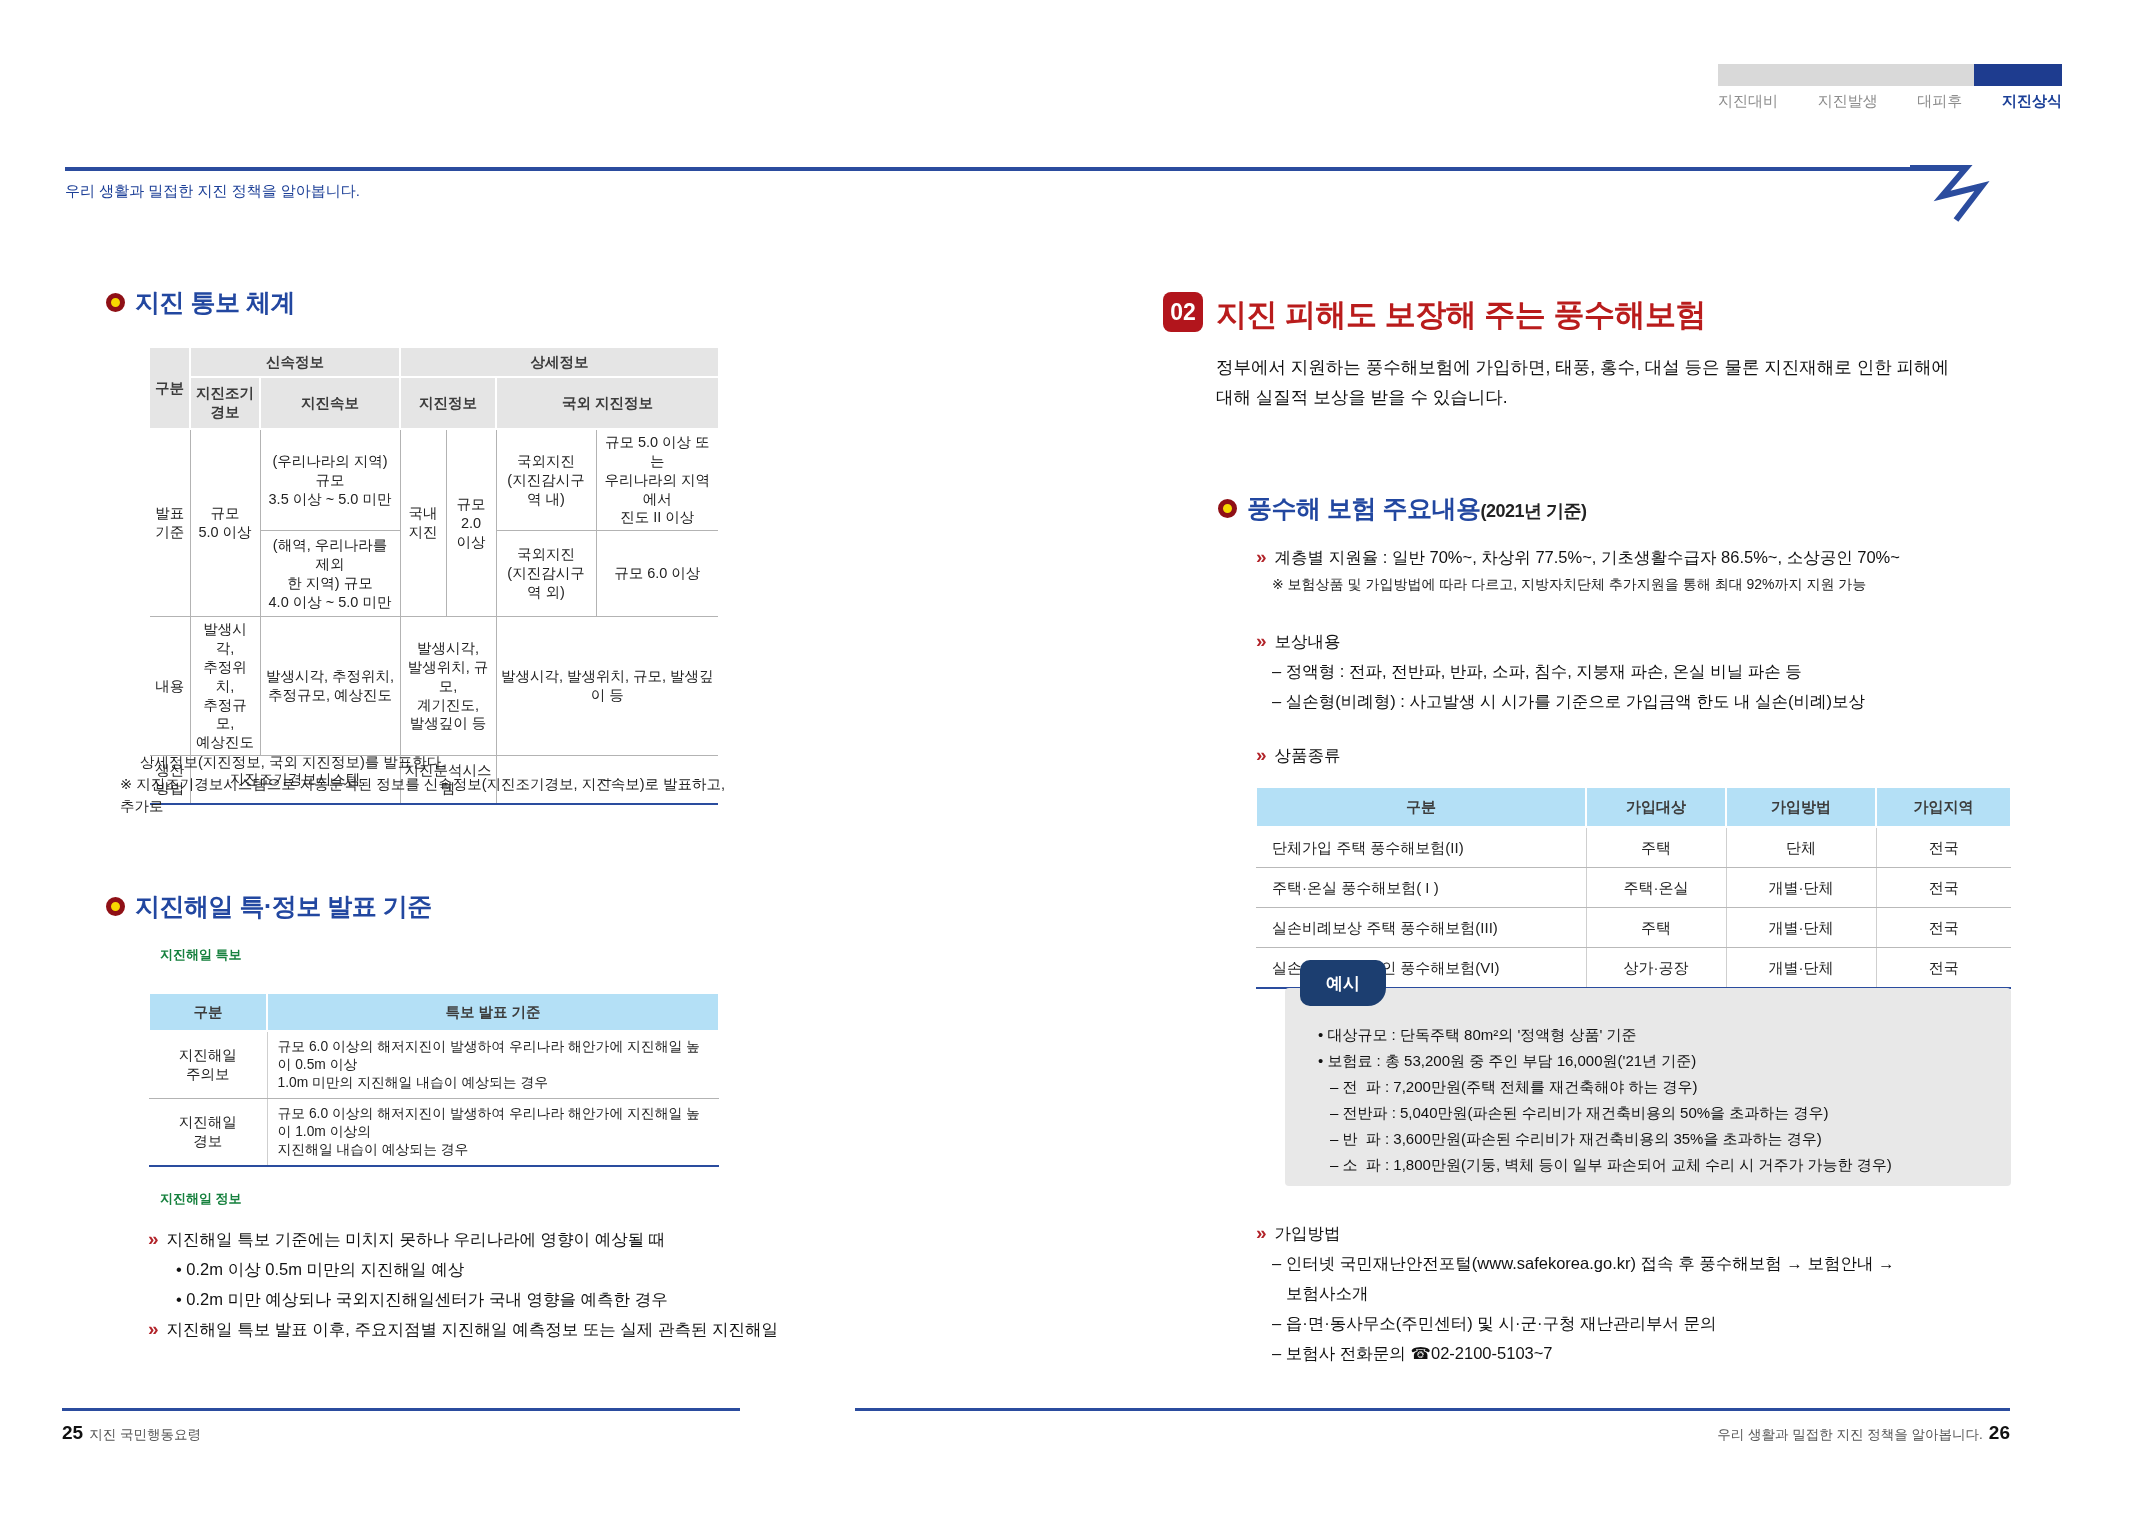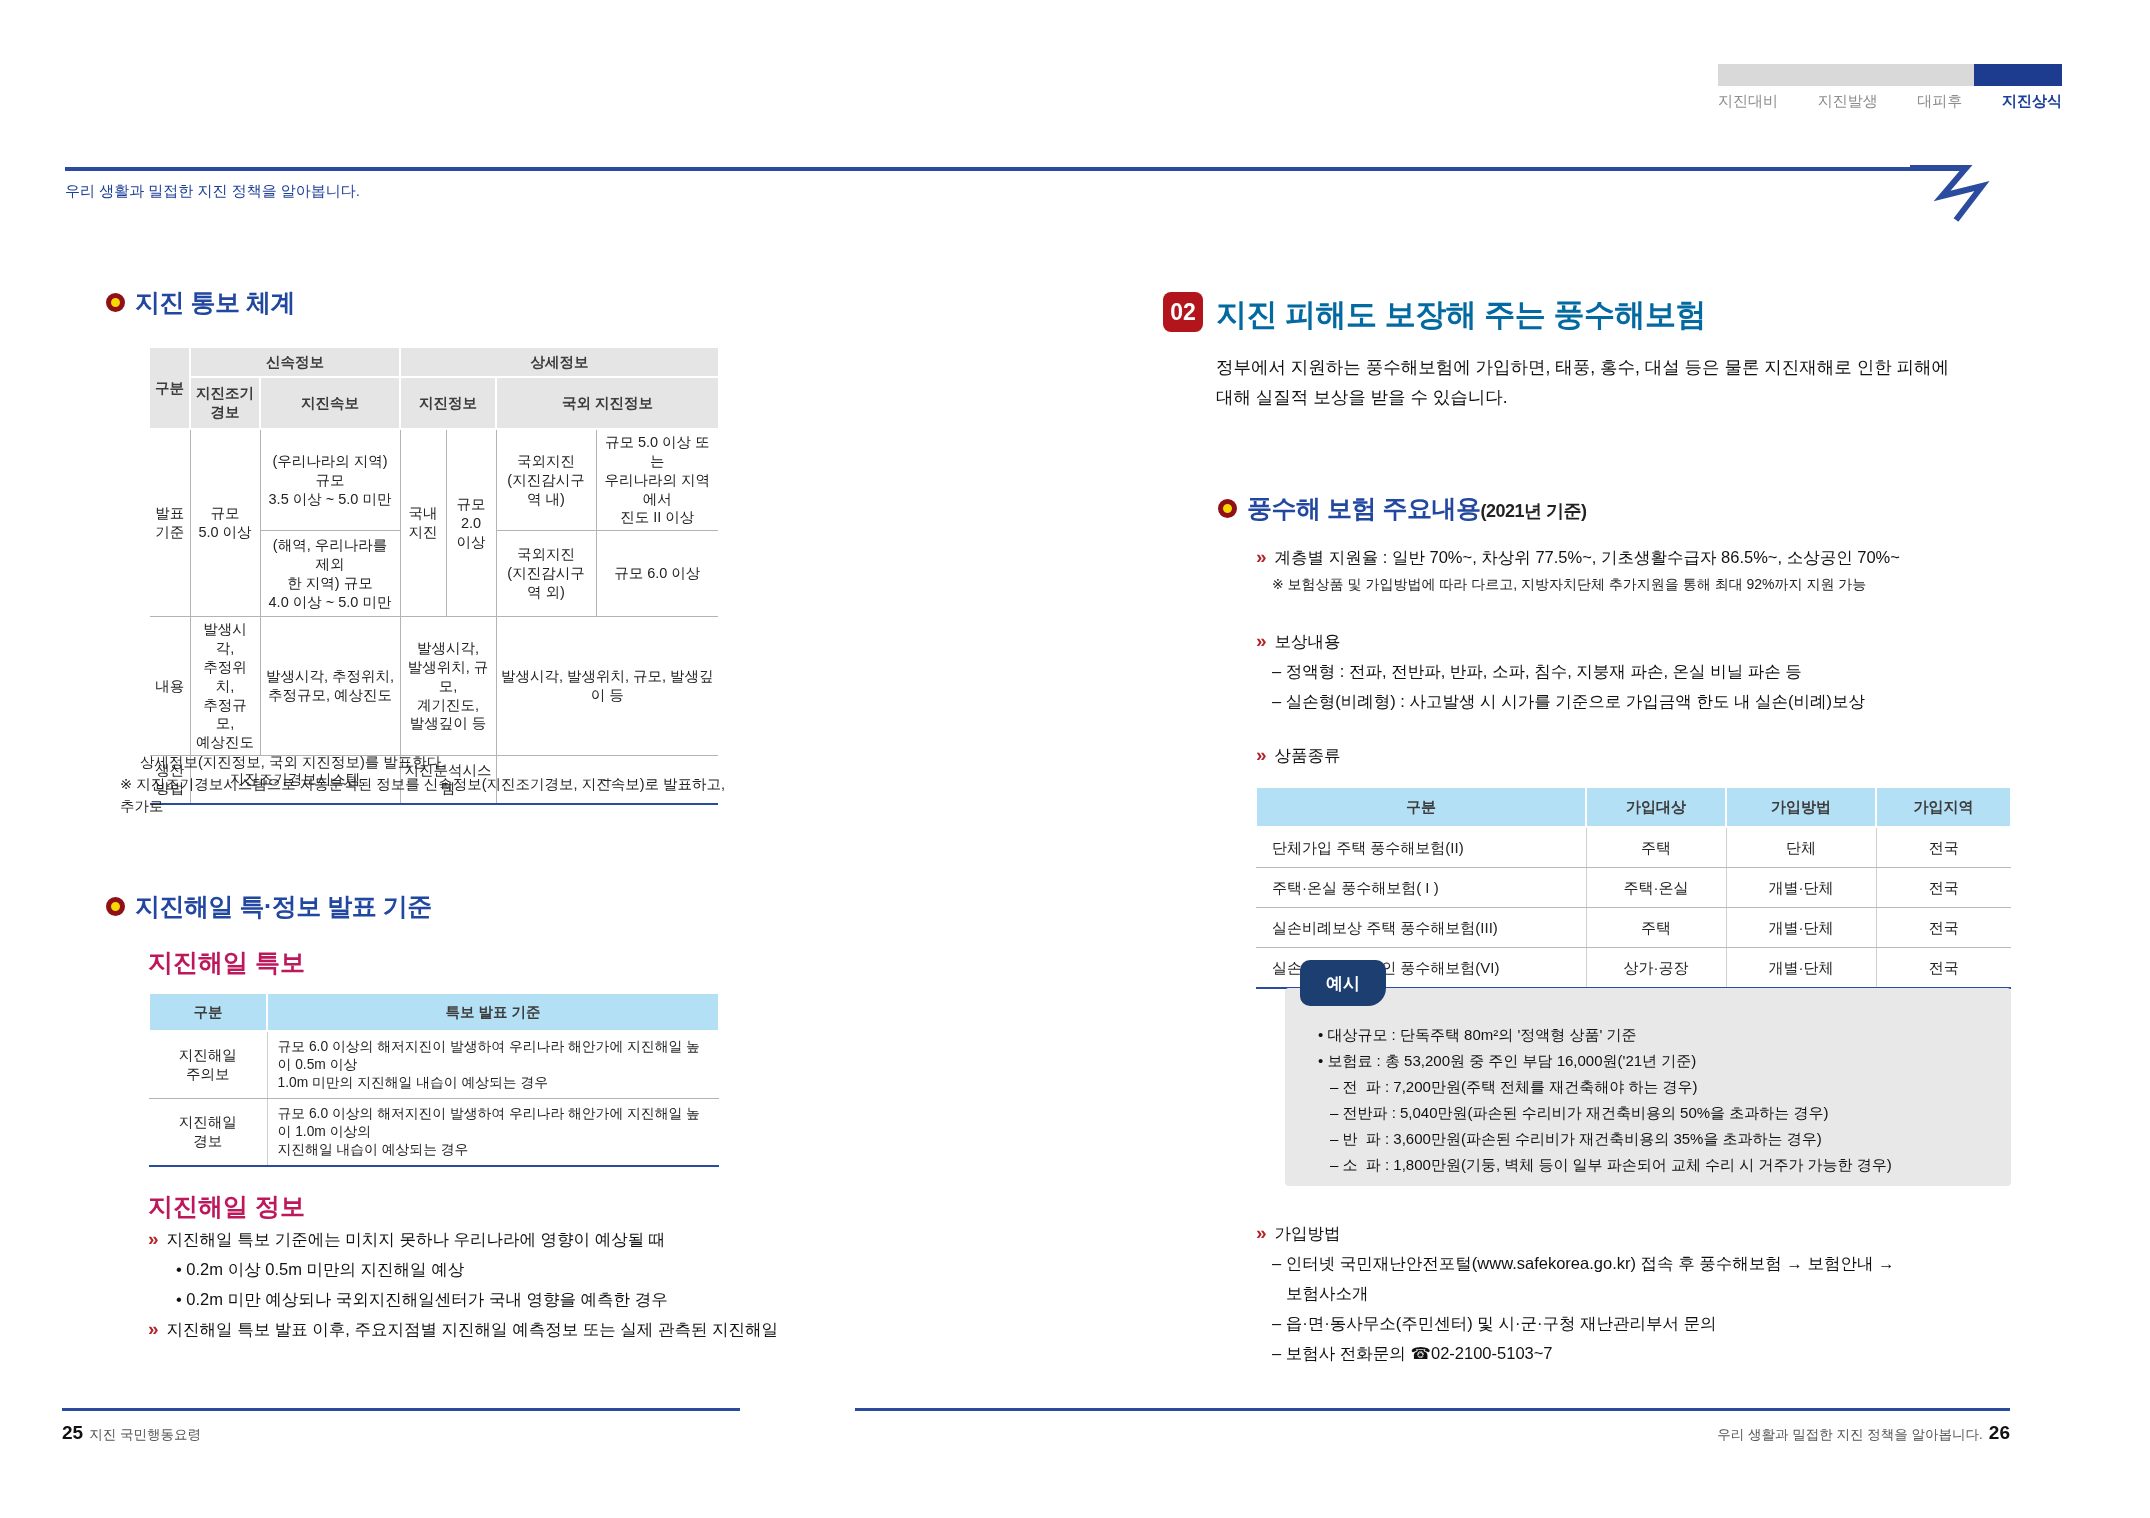--- a/index.html
+++ b/index.html
@@ -44,35 +44,35 @@
 
   .t3{position:absolute;left:1255px;top:786px;width:755px;font-size:15px;}
   .t3 td{border:1px solid #b9b9b9;border-left:none;border-right:none;height:33px;}
   .t3 td.th{background:#b4e0f6;border:2px solid #fff;font-weight:bold;color:#3c3c3c;height:32px;}
   .t3 td.name{text-align:left;padding-left:16px;}
   .t3 td.divl{border-left:1px solid #cfcfcf;}
   .t3 tr.last td{border-bottom:2.5px solid #2a4c9e;}
 
   .footnote{position:absolute;left:120px;top:752px;width:620px;font-size:14.5px;color:#222;line-height:1.5;}
 
-  .subhead{position:absolute;font-size:25px;font-weight:bold;color:#be185d;}
+  .subhead{position:absolute;font-size:13px;font-weight:bold;color:#15803d;margin-left:12px;}
 
   
   .list{position:absolute;font-size:16.5px;color:#111;}
   .arrow-item{display:flex;gap:8px;line-height:30px;}
   .arrow{color:#b2242a;font-weight:bold;font-size:19px;line-height:30px;}
   .dot-item{padding-left:28px;line-height:30px;}
   .dash-item{padding-left:16px;line-height:30px;white-space:pre-wrap;}
   .note-item{padding-left:16px;line-height:24px;font-size:14px;color:#222;}
   .cont{padding-left:30px;line-height:30px;}
 
   
   .badge02{position:absolute;left:1163px;top:292px;width:40px;height:40px;background:#b2151c;border-radius:8px;
            color:#fff;font-weight:bold;font-size:23px;display:flex;align-items:center;justify-content:center;}
-  .rtitle{position:absolute;left:1216px;top:294px;font-size:31px;font-weight:bold;color:#0369a1;letter-spacing:-0.5px;}
+  .rtitle{position:absolute;left:1216px;top:294px;font-size:31px;font-weight:bold;color:#b91c1c;letter-spacing:-0.5px;}
   .intro{position:absolute;left:1216px;top:352px;width:810px;font-size:17.5px;line-height:30px;color:#111;}
 
   
   .exbox{position:absolute;left:1285px;top:988px;width:726px;height:198px;background:#e8e8e8;border-radius:4px;}
   .extab{position:absolute;left:1300px;top:960px;width:86px;height:46px;background:#1c3e70;color:#fff;
          font-weight:bold;font-size:17px;border-radius:10px 10px 18px 10px;
          display:flex;align-items:center;justify-content:center;}
   .exlines{position:absolute;left:1318px;top:1022px;width:680px;font-size:15px;color:#111;}
   .exlines div{line-height:26px;white-space:pre-wrap;}
   .exlines .ind{padding-left:12px;}

